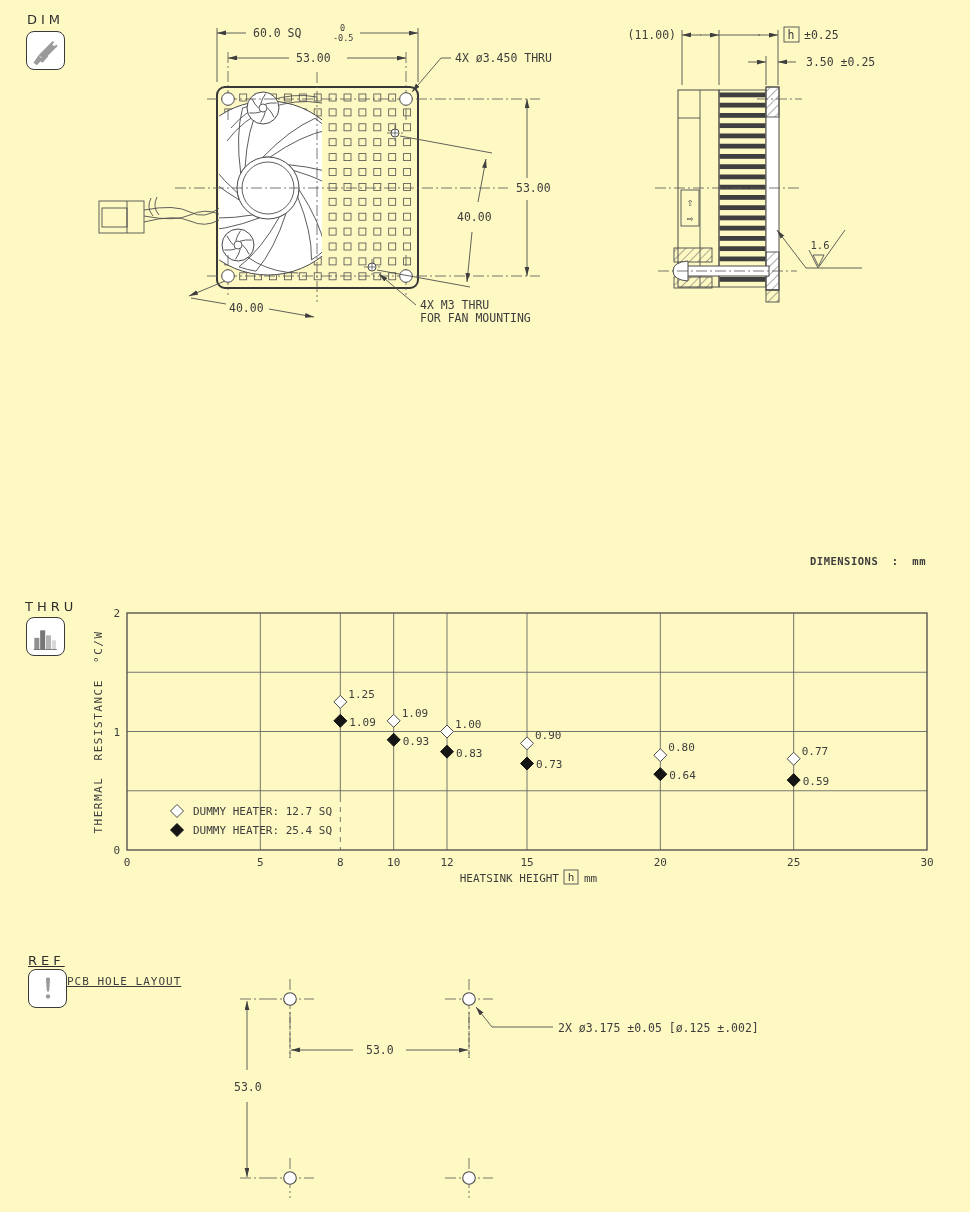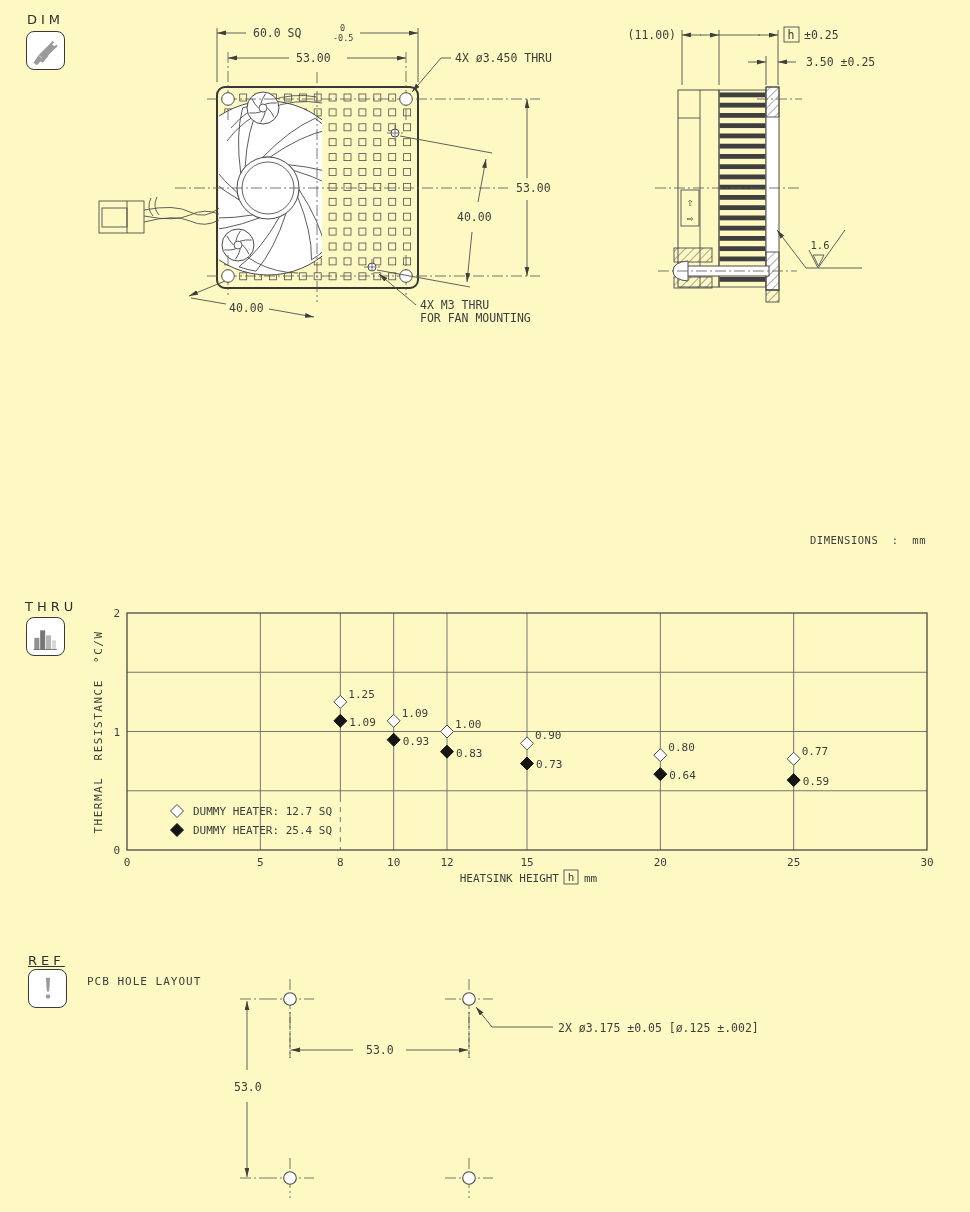--- a/index.html
+++ b/index.html
@@ -50,22 +50,22 @@
   </div>
 
   <div class="hdr" style="left:28px;top:953px;text-decoration:underline;">REF</div>
   <div class="iconbox" style="left:28px;top:969px;">
     <svg width="30" height="30" viewBox="0 0 36 36">
       <path d="M15.5 5 Q18 3.5 20.5 5 L19.4 21 L16.6 21 Z" fill="#9a9a9a"></path>
       <circle cx="18" cy="27" r="2.6" fill="#9a9a9a"></circle>
     </svg>
   </div>
 
-  <div class="caption" style="left:87px;top:975px;">PCB HOLE LAYOUT</div>
-  <div class="note" style="left:810px;top:534px;">DIMENSIONS  :  mm</div>
+  <div class="caption" style="left:67px;top:975px;text-decoration:underline;">PCB HOLE LAYOUT</div>
+  <div class="note" style="left:810px;top:555px;font-weight:bold;">DIMENSIONS  :  mm</div>
 
   <svg class="drawing" style="left:85px;top:5px;" width="480" height="335" viewBox="85 5 480 335">
     <defs>
       <marker id="mF" markerUnits="userSpaceOnUse" markerWidth="10" markerHeight="6" refX="9" refY="2.4" orient="auto">
         <path d="M0 0 L9 2.4 L0 4.8 Z" fill="#3f3f3f"></path>
       </marker>
     </defs>
 
     <g id="vent-grid">
         <rect x="224.8" y="94.0" width="7" height="7" fill="none" stroke="#4f4f4f" stroke-width="0.8"></rect>

